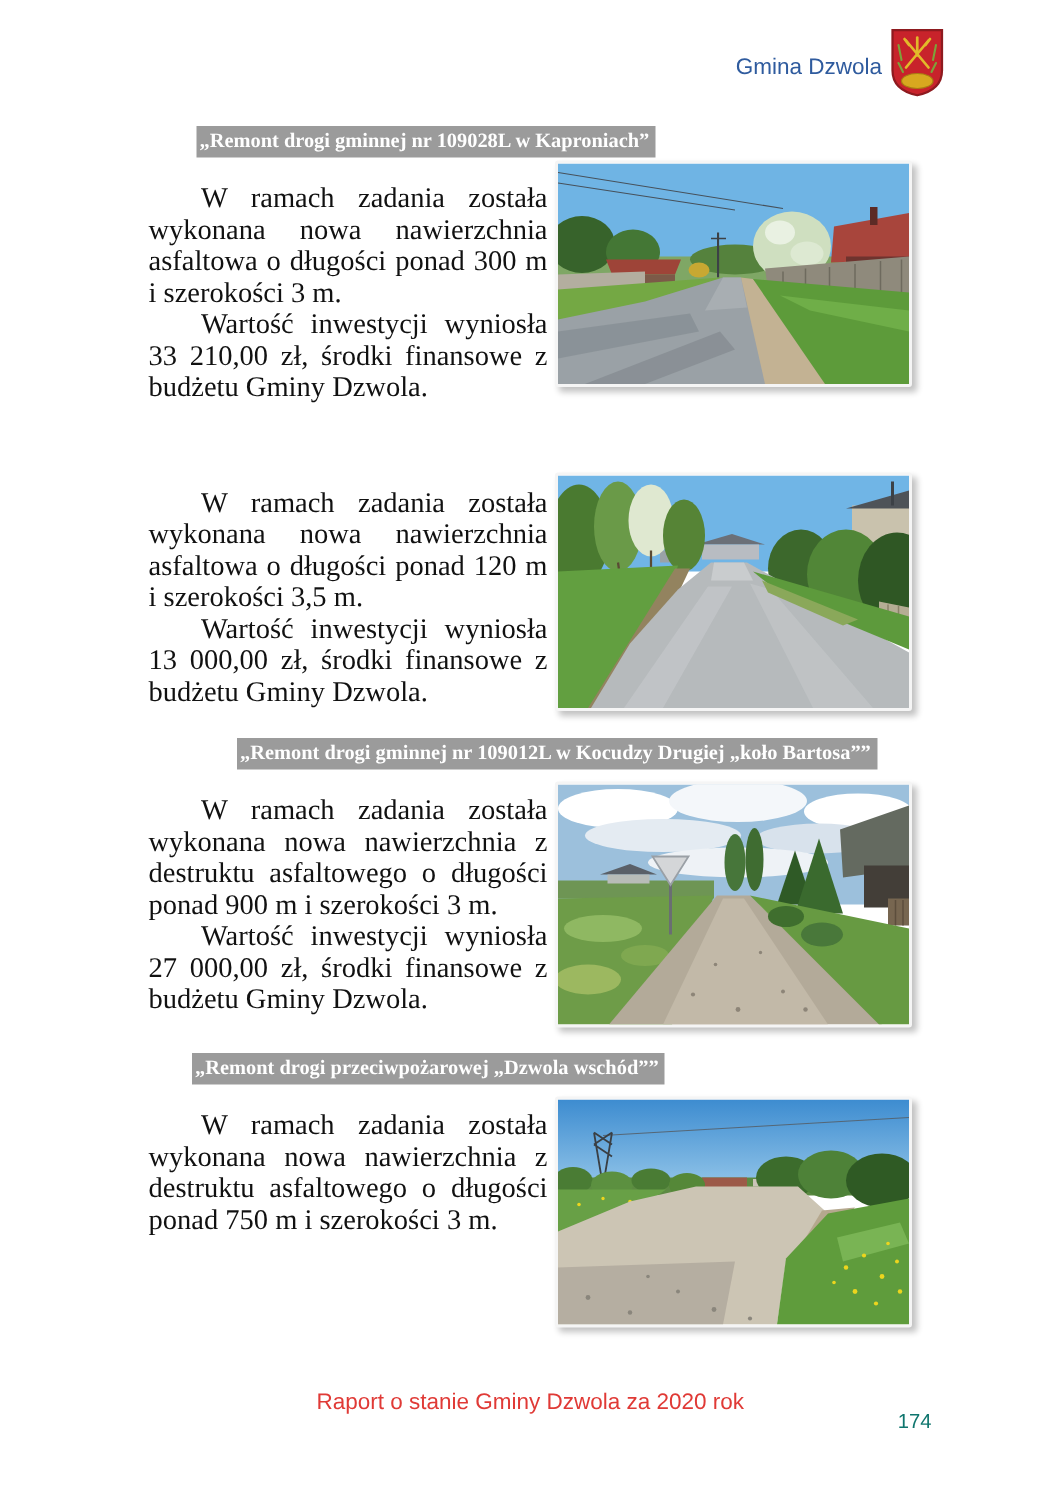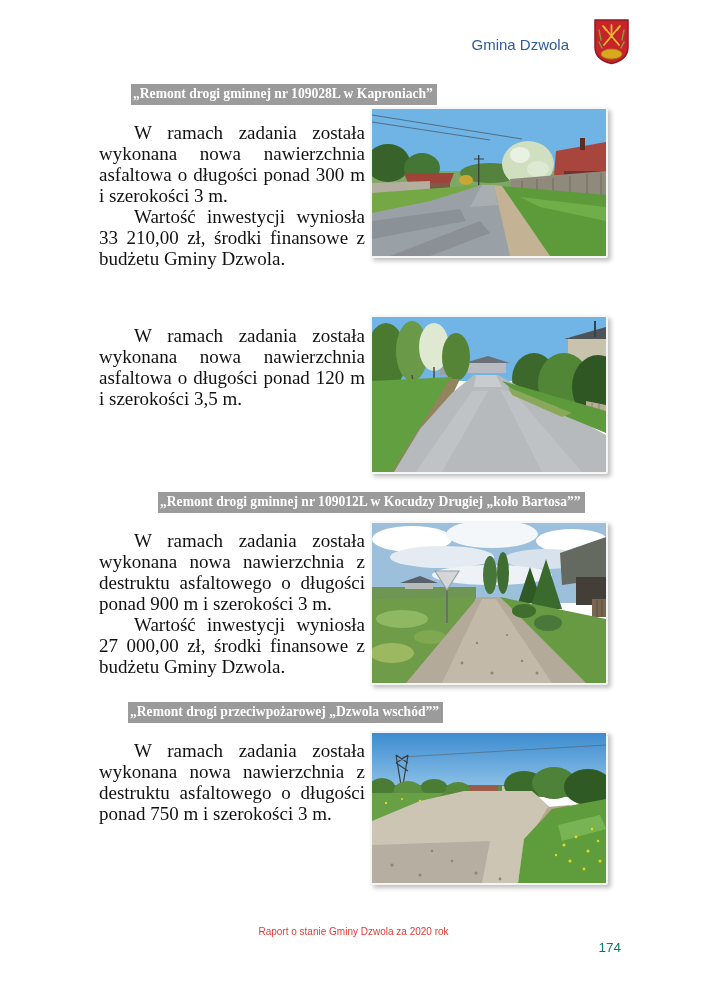--- a/index.html
+++ b/index.html
@@ -1,21 +1,21 @@
 <!DOCTYPE html>
 <html lang="pl"><head>
 <meta charset="utf-8">
 <style>
   html,body{margin:0;padding:0;background:#ffffff;}
   .page{
     position:relative;width:707px;height:1000px;background:#ffffff;
     font-family:"Liberation Serif",serif;color:#111;overflow:hidden;
   }
   
-  .page-header{position:absolute;top:18px;right:77px;display:flex;align-items:flex-start;gap:24px;}
+  .page-header{position:absolute;top:18px;right:77px;display:flex;align-items:flex-start;gap:5px;}
   .brand{margin-top:18px;font-family:"Liberation Sans",sans-serif;font-size:15px;color:#2f5b9e;}
   .crest{display:block;}
   .crest svg{display:block;}
   
   .sec{position:absolute;left:99px;width:511px;}
   .sec-title{position:absolute;top:0;white-space:nowrap;}
   .sec-title .bar{
     display:inline-block;background:#9b9b9b;color:#ffffff;
     font-weight:bold;font-size:13.6px;line-height:1.25;padding:2px 4px 2px 2px;
   }
@@ -30,21 +30,21 @@
     box-shadow:3px 3px 4px #c2c2c2;
   }
   .photo svg{display:block;}
   .s1{top:84px;height:200px;}  .s1 .sec-title{left:32px;} .s1 .photo{top:23px;}
   .s2{top:287px;height:200px;} .s2 .sec-title{left:9px;}  .s2 .photo{top:28px;}
   .s3{top:492px;height:200px;} .s3 .sec-title{left:11px;margin-left:48px;} .s3 .photo{top:29px;}
   .s4{top:702px;height:200px;} .s4 .sec-title{left:29px;} .s4 .photo{top:29px;}
   
   .footer-title{
     position:absolute;top:926px;left:0;width:707px;text-align:center;
-    font-family:"Liberation Sans",sans-serif;font-size:10px;color:#e03a36;
+    font-family:"Liberation Sans",sans-serif;font-size:15px;color:#e03a36;
   }
   .page-number{
     position:absolute;top:940px;right:86px;
     font-family:"Liberation Sans",sans-serif;font-size:13.5px;color:#0f766e;
   }
 </style>
 </head>
 <body>
 
 <div class="page">
@@ -118,20 +118,21 @@
         <polygon points="122,76 130,77 194,147 138,147" fill="#c3b293"></polygon>
         <polygon points="130,77 234,86 234,147 178,147" fill="#5d9b3a"></polygon>
         <polygon points="148,88 234,98 234,112 168,98" fill="#6fae48"></polygon>
       </svg>
     </figure>
   </section>
 
   <section class="sec s2">
     <div class="sec-body">
       <p>W ramach zadania została wykonana nowa nawierzchnia asfaltowa o długości ponad 120 m i szerokości 3,5 m.</p>
+      <p>Wartość inwestycji wyniosła 13&nbsp;000,00 zł, środki finansowe z budżetu Gminy Dzwola.</p>
     </div>
     <figure class="photo" aria-label="Curving grey road between trees and a tall hedge, houses in the distance">
       <svg width="234" height="155" viewBox="0 0 234 155" preserveAspectRatio="none">
         <rect width="234" height="64" fill="#70b5e6"></rect>
         <polygon points="92,46 116,39 138,46" fill="#6b7078"></polygon>
         <rect x="96" y="46" width="38" height="10" fill="#b8bcc2"></rect>
         <rect x="68" y="50" width="18" height="8" fill="#9aa2a8"></rect>
         <rect x="196" y="20" width="38" height="28" fill="#c9c2ad"></rect>
         <polygon points="192,22 234,10 234,22" fill="#4e5358"></polygon>
         <rect x="222" y="4" width="2" height="16" fill="#3c4146"></rect>

